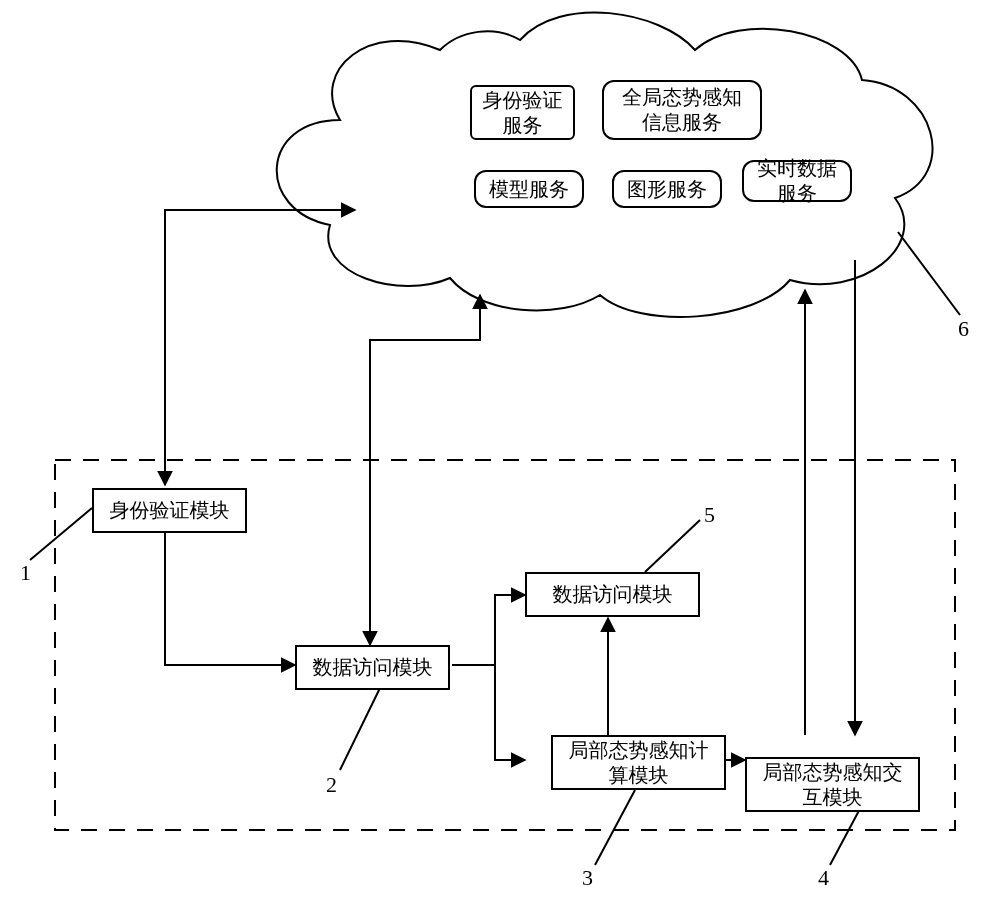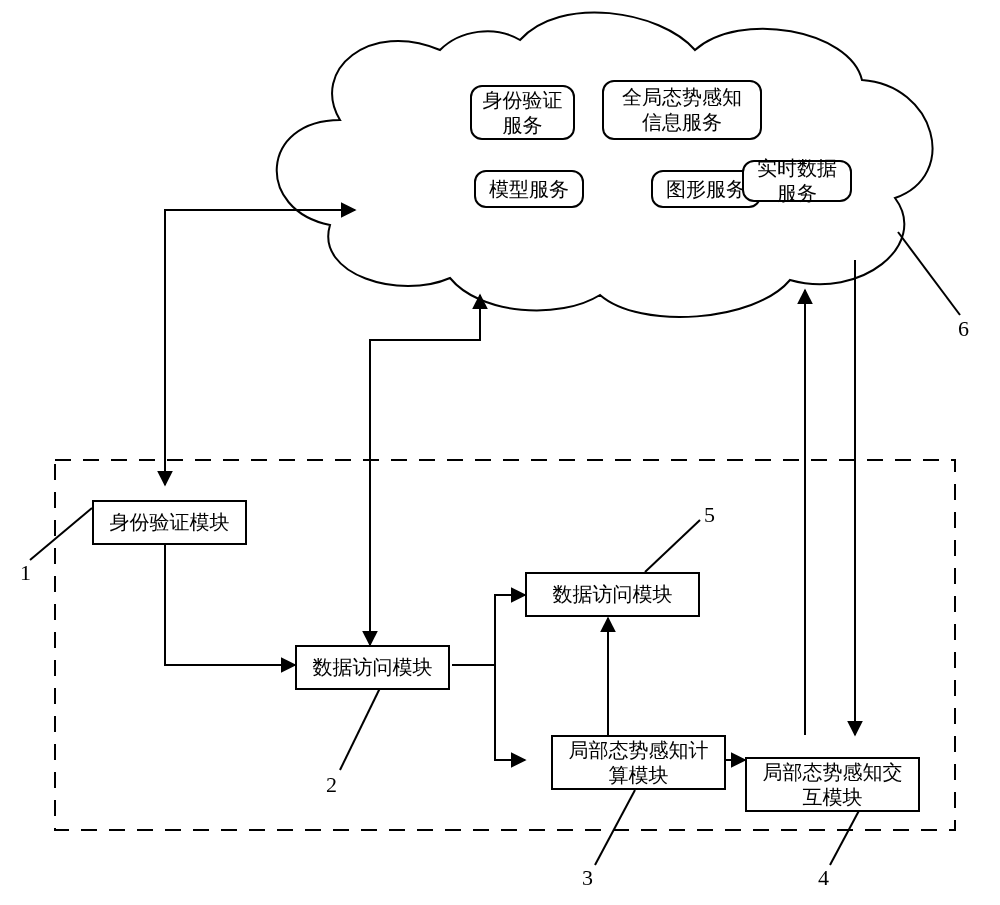--- a/index.html
+++ b/index.html
@@ -99,37 +99,37 @@
     <line x1="855" y1="260" x2="855" y2="735" stroke="#000" stroke-width="2" marker-end="url(#arrow)"></line>
 
     <line x1="898" y1="232" x2="960" y2="315" stroke="#000" stroke-width="2"></line>
     <line x1="92" y1="508" x2="30" y2="560" stroke="#000" stroke-width="2"></line>
     <line x1="645" y1="572" x2="700" y2="520" stroke="#000" stroke-width="2"></line>
     <line x1="380" y1="688" x2="340" y2="770" stroke="#000" stroke-width="2"></line>
     <line x1="635" y1="790" x2="595" y2="865" stroke="#000" stroke-width="2"></line>
     <line x1="870" y1="790" x2="830" y2="865" stroke="#000" stroke-width="2"></line>
   </svg>
 
-  <div class="pill" style="left:470px; top:85px; width:105px; height:55px;">
+  <div class="pill" style="left:470px; top:85px; width:105px; height:55px;border-radius:6px;">
     <span>身份验证<br>服务</span>
   </div>
   <div class="pill" style="left:602px; top:80px; width:160px; height:60px;justify-content:center;">
     <span>全局态势感知<br>信息服务</span>
   </div>
   <div class="pill" style="left:474px; top:170px; width:110px; height:38px;">
     <span>模型服务</span>
   </div>
-  <div class="pill" style="left:612px; top:170px; width:110px; height:38px;margin-left:39px;">
+  <div class="pill" style="left:612px; top:170px; width:110px; height:38px;">
     <span>图形服务</span>
   </div>
   <div class="pill" style="left:742px; top:160px; width:110px; height:42px;">
     <span>实时数据<br>服务</span>
   </div>
 
-  <div class="box" style="left:92px; top:500px; width:155px; height:45px;">
+  <div class="box" style="left:92px; top:488px; width:155px; height:45px;">
     <span>身份验证模块</span>
   </div>
 
   <div class="box" style="left:295px; top:645px; width:155px; height:45px;">
     <span>数据访问模块</span>
   </div>
 
   <div class="box" style="left:525px; top:572px; width:175px; height:45px;">
     <span>数据访问模块</span>
   </div>

